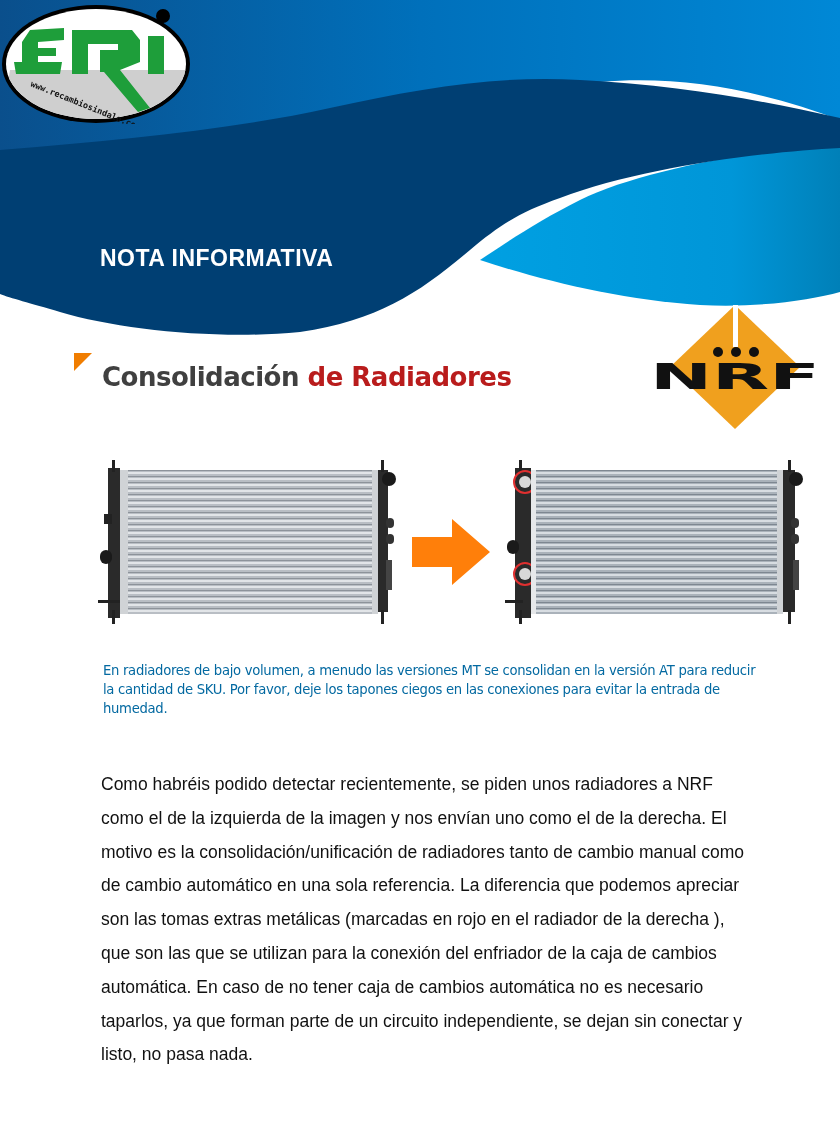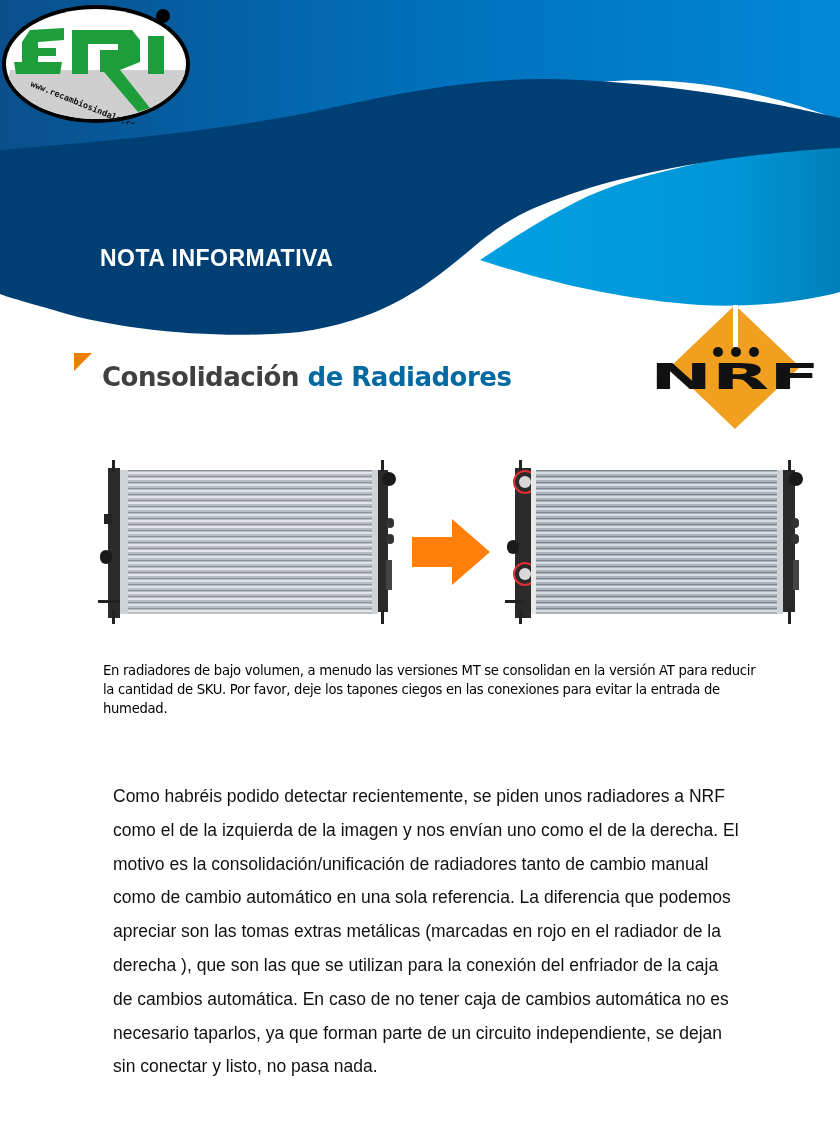--- a/index.html
+++ b/index.html
@@ -5,28 +5,28 @@
   html,body{margin:0;padding:0;}
   body{width:840px;height:1138px;position:relative;overflow:hidden;background:#ffffff;font-family:"Liberation Sans",sans-serif;}
   .header{position:absolute;left:0;top:0;width:840px;height:340px;}
   .header svg{position:absolute;left:0;top:0;}
   .logo{position:absolute;left:100px;top:28px;width:194px;height:124px;}
   .nota{position:absolute;left:100px;top:220px;color:#ffffff;font-size:23px;font-weight:bold;letter-spacing:0.5px;font-family:"Liberation Sans",sans-serif;margin-top:25px;}
   .nrf{position:absolute;left:648px;top:305px;width:175px;height:125px;}
   .title-marker{position:absolute;left:74px;top:353px;width:0;height:0;border-top:18px solid #f07d00;border-right:18px solid transparent;}
   .title{position:absolute;left:102px;top:362px;font-size:26px;font-weight:bold;font-family:"DejaVu Sans",sans-serif;letter-spacing:-0.5px;}
   .title .t1{color:#404040;}
-  .title .t2{color:#0369a1;}
+  .title .t2{color:#b91c1c;}
   .rad{position:absolute;top:460px;width:300px;height:165px;}
   .rad-left{left:98px;}
   .rad-right{left:505px;}
   .arrow{position:absolute;left:412px;top:519px;width:78px;height:66px;}
-  .caption{position:absolute;left:103px;top:661px;width:660px;color:#000000;font-size:13.2px;line-height:19px;font-family:"DejaVu Sans",sans-serif;letter-spacing:-0.3px;}
+  .caption{position:absolute;left:103px;top:661px;width:660px;color:#0369a1;font-size:13.2px;line-height:19px;font-family:"DejaVu Sans",sans-serif;letter-spacing:-0.3px;}
   .body-text{position:absolute;left:101px;top:768px;width:650px;font-size:17.5px;line-height:33.8px;color:#111111;font-family:"Liberation Sans",sans-serif;}
-  .body-text p{margin:12px;}
+  .body-text p{margin:0;}
 </style>
 </head>
 <body>
 
 <div class="header">
   <svg width="840" height="340" viewBox="0 0 840 340">
     <defs>
       <linearGradient id="gTop" x1="0" y1="0" x2="1" y2="0">
         <stop offset="0" stop-color="#0a4f8c"></stop>
         <stop offset="0.5" stop-color="#0070bb"></stop>

